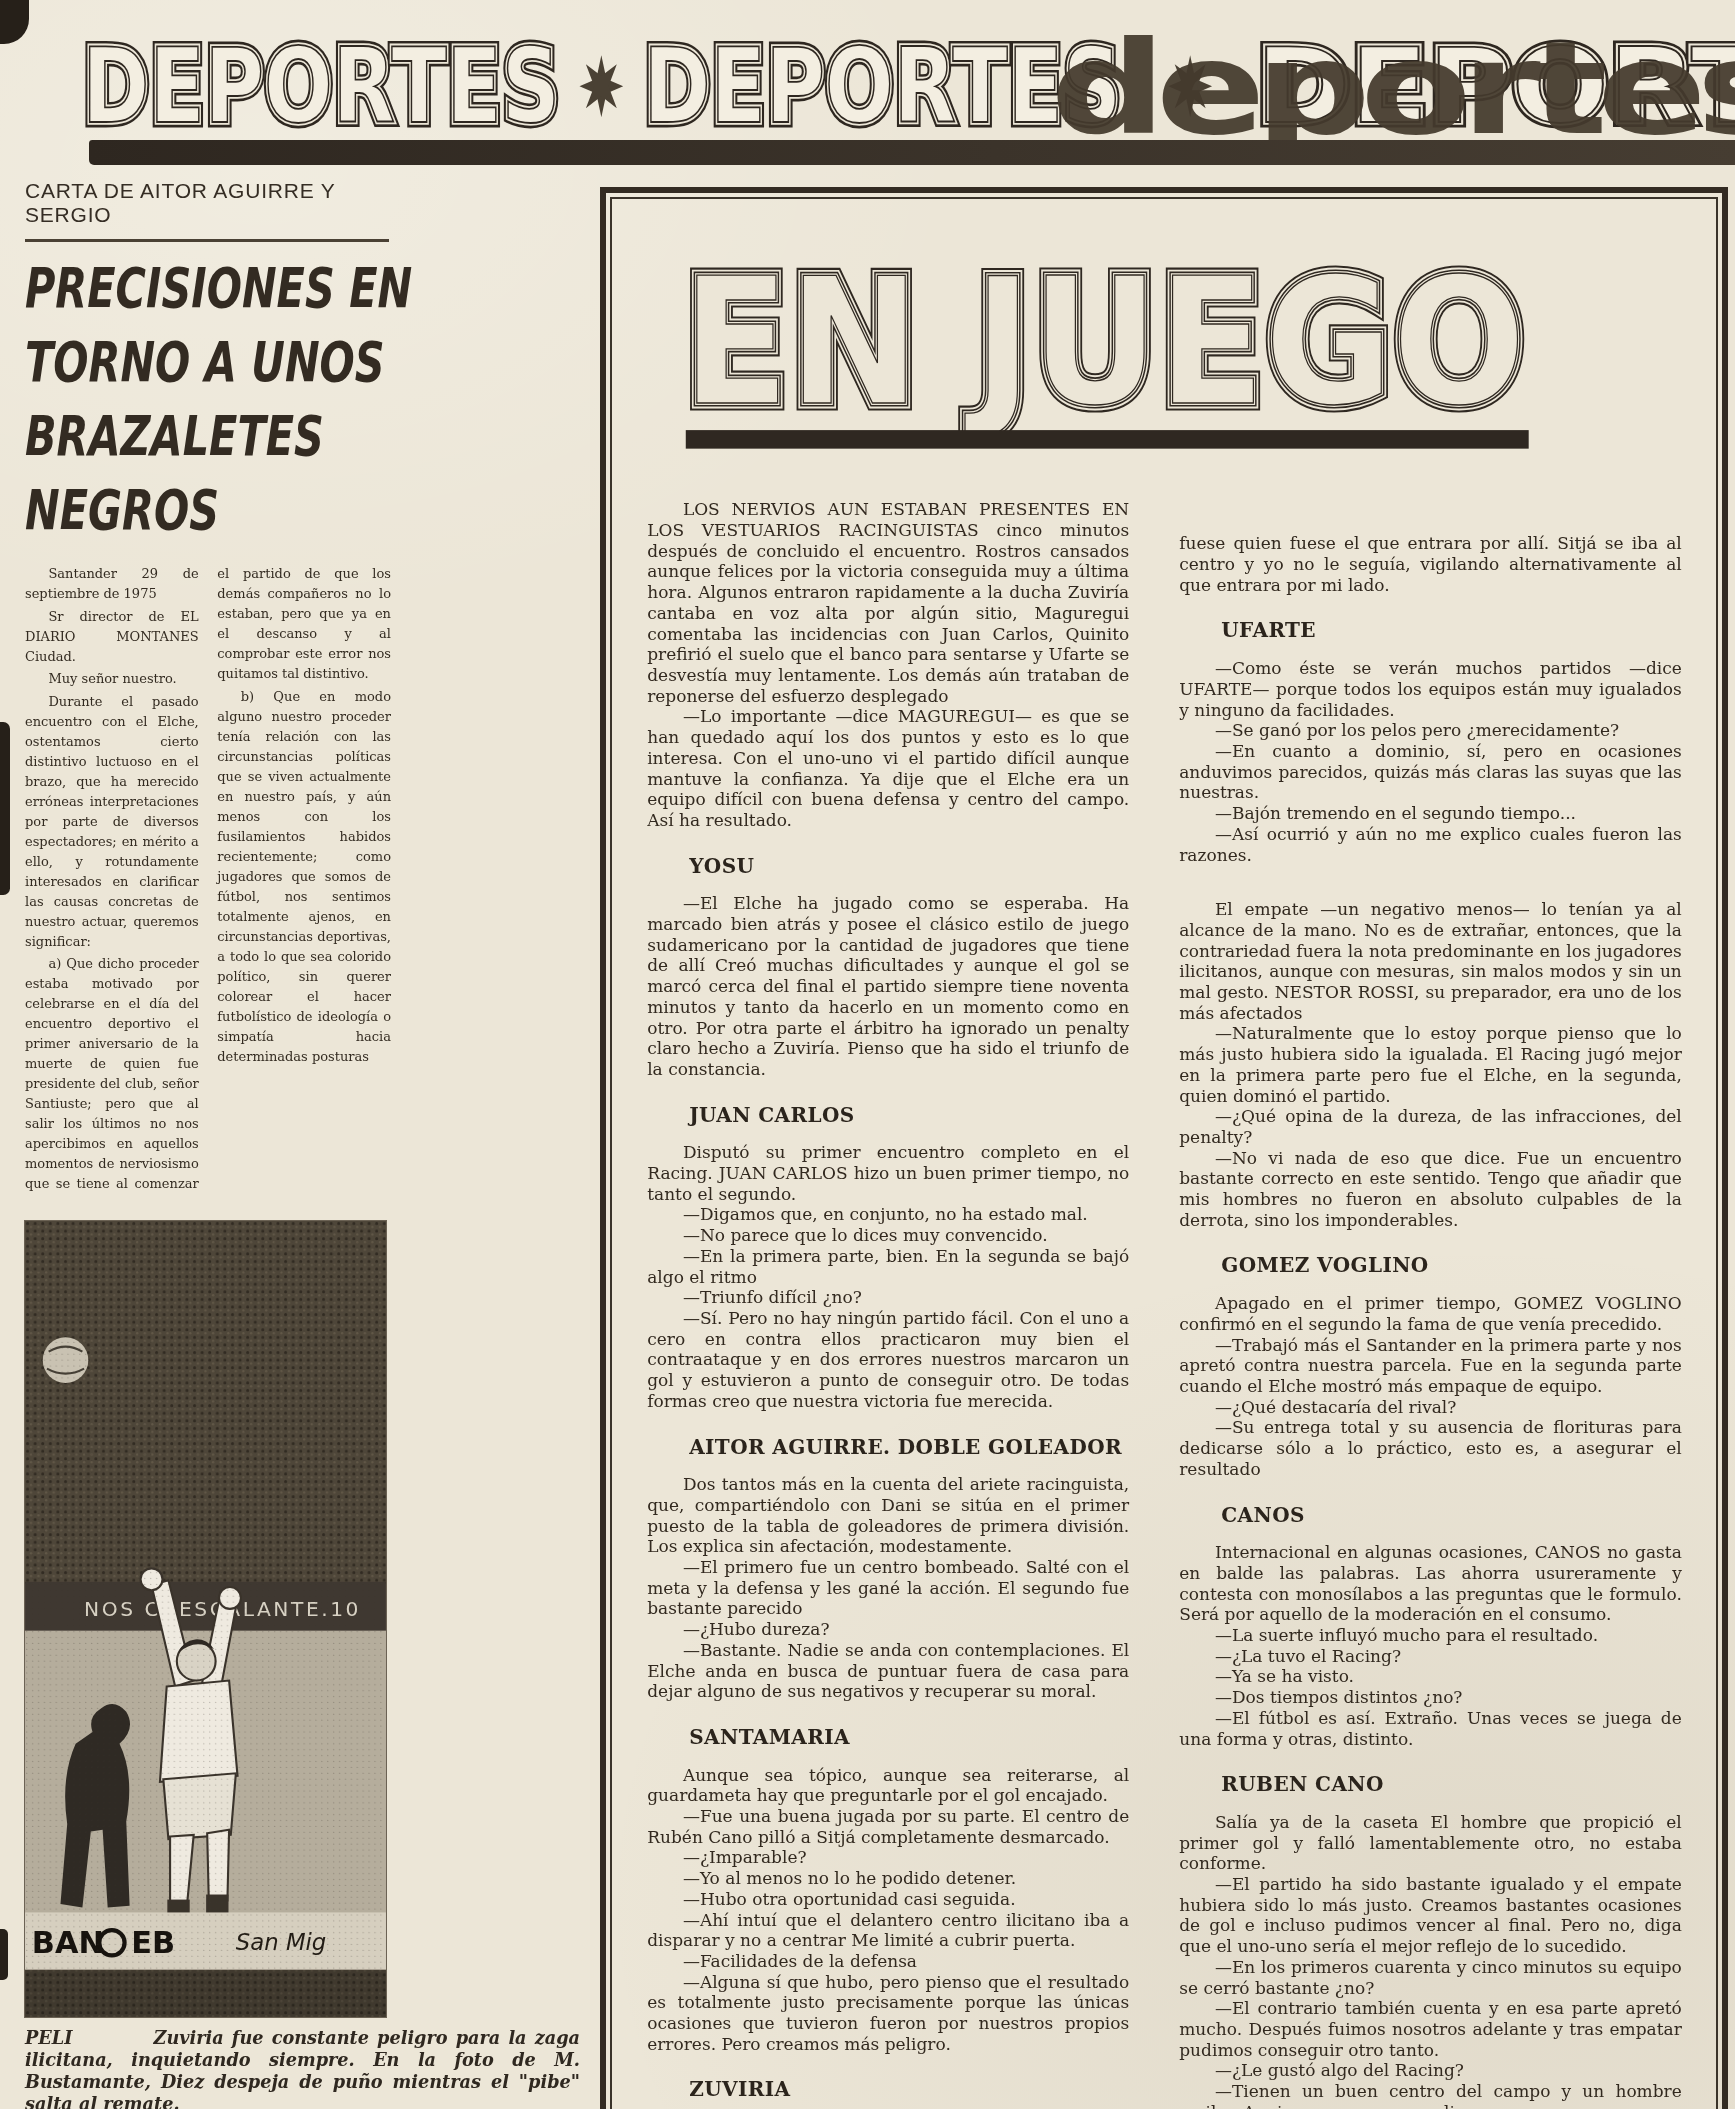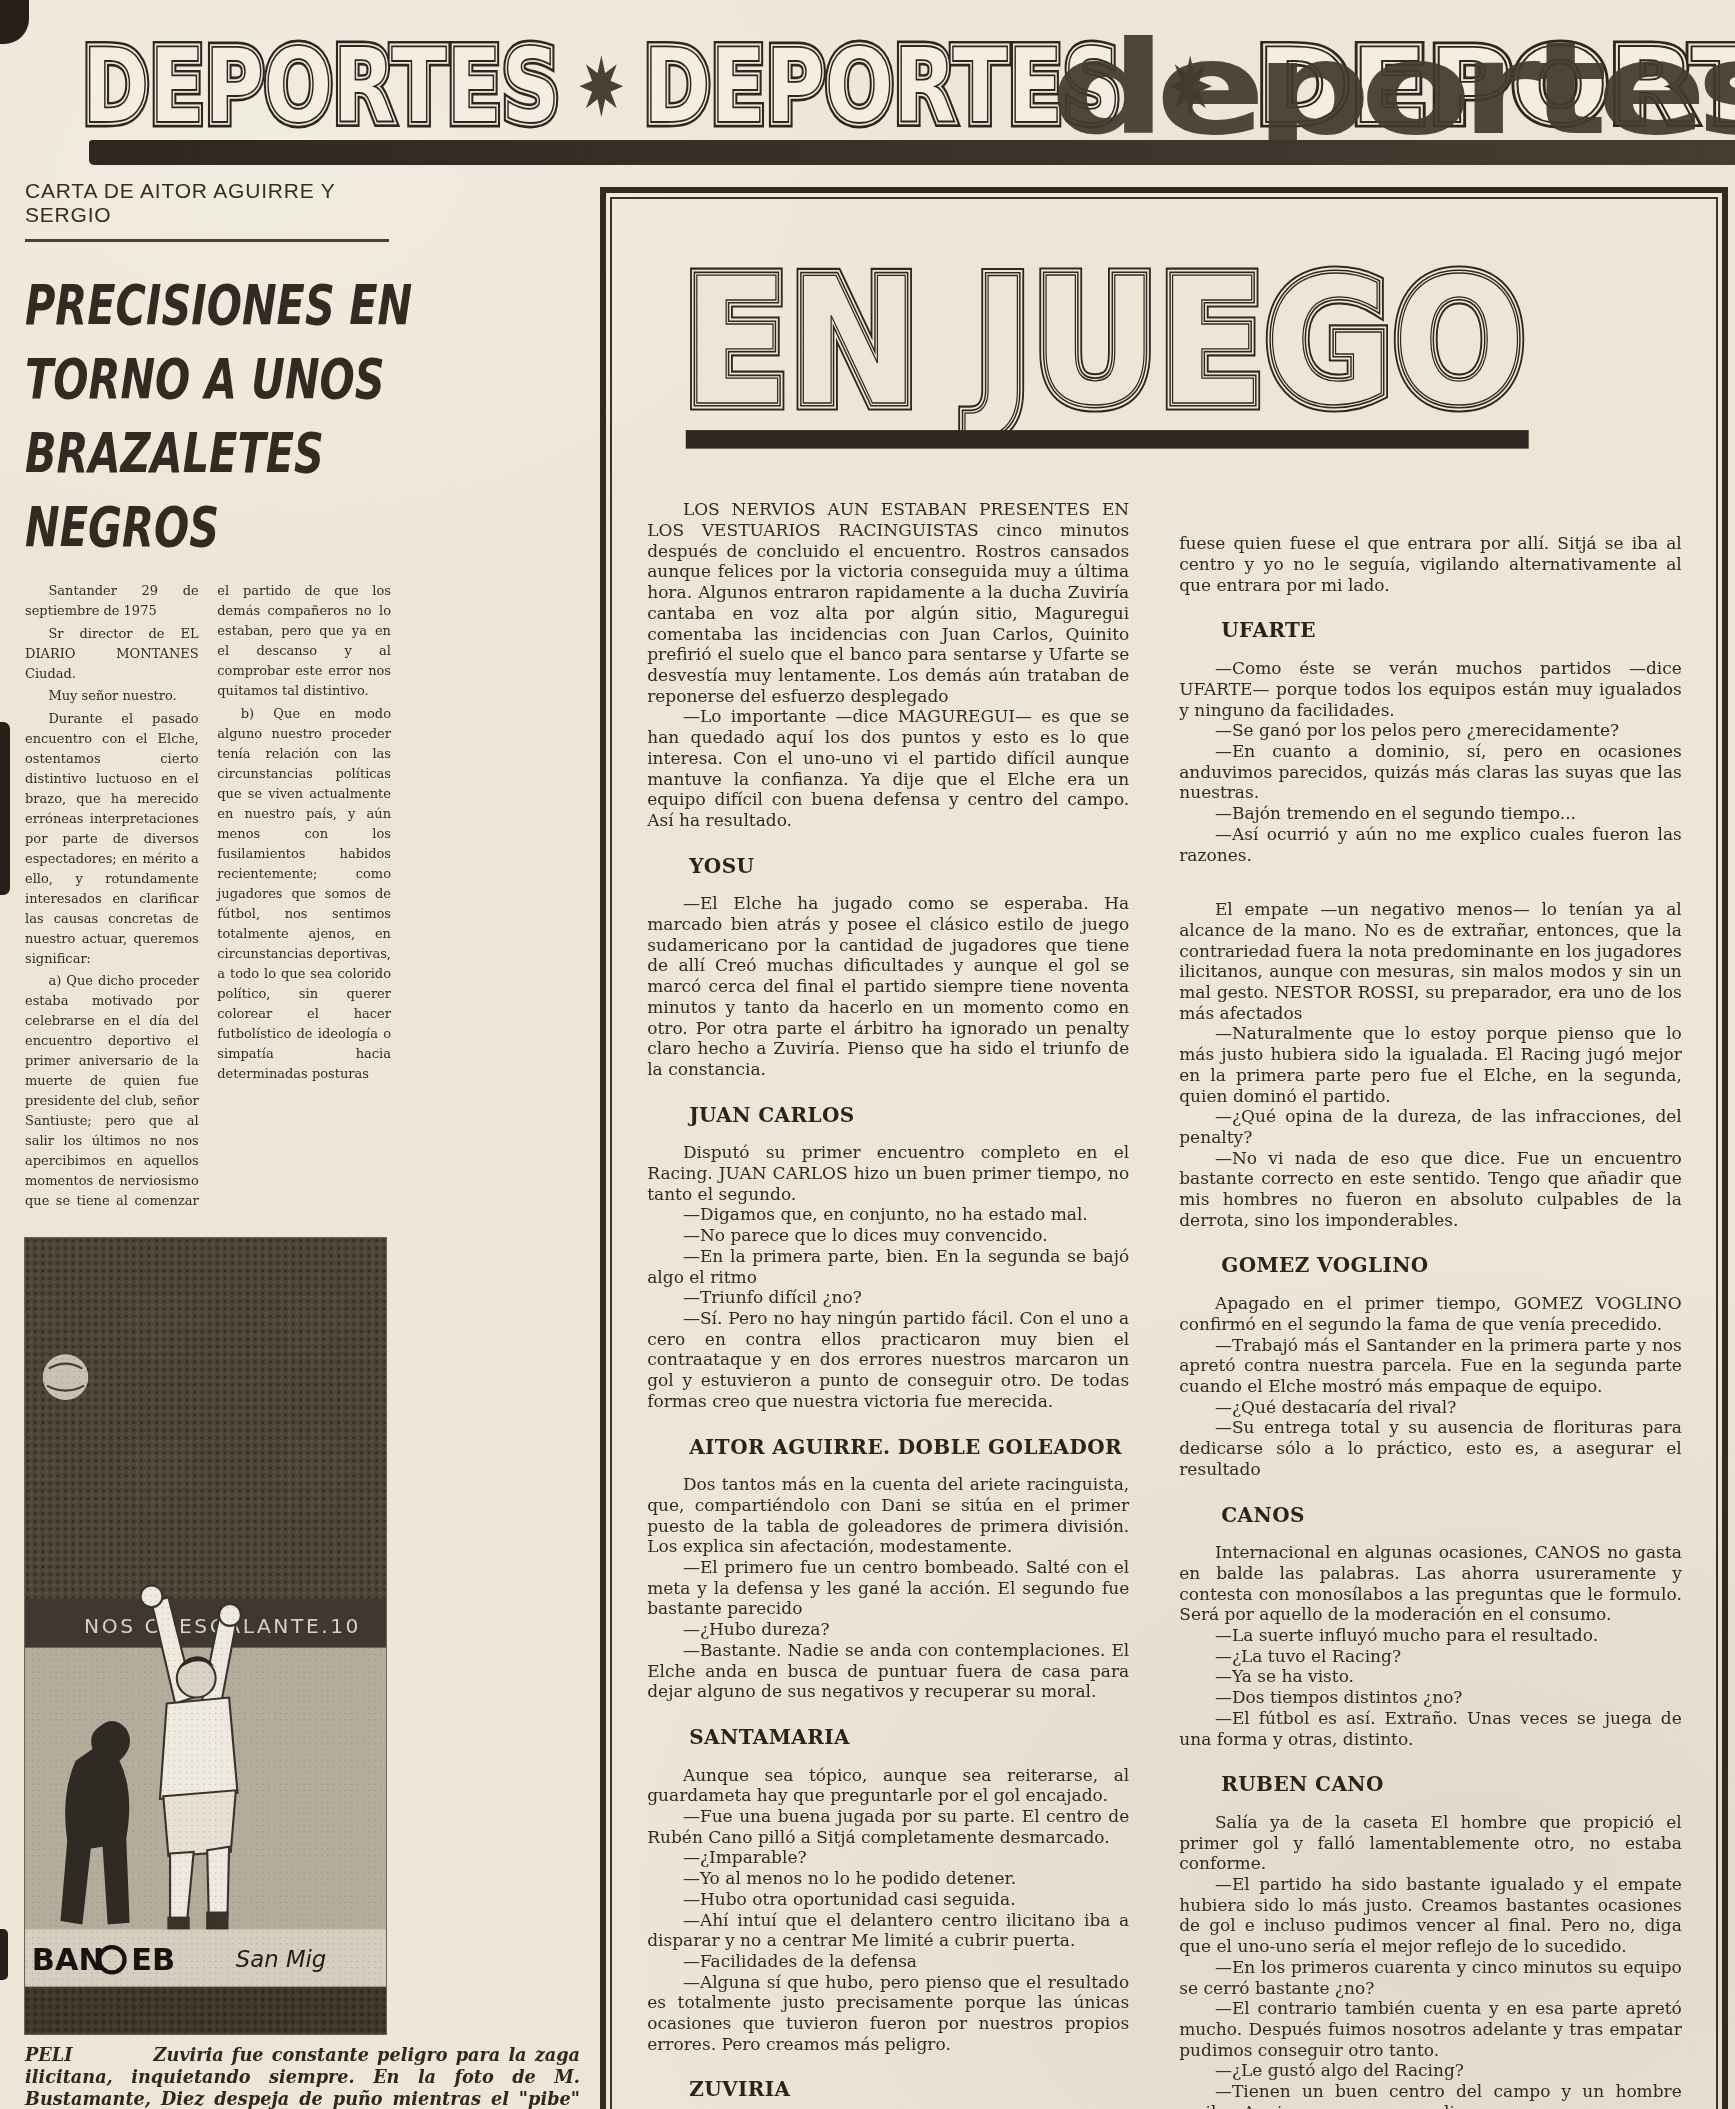--- a/index.html
+++ b/index.html
@@ -31,21 +31,21 @@
   .logo{position:absolute;left:1046px;top:18.6px;width:690px;height:143px;overflow:hidden;}
   .logo text{font-family:"DejaVu Sans",sans-serif;font-weight:bold;fill:#443a2d;opacity:.93;letter-spacing:-10px;}
   .toprule{position:absolute;left:89px;top:140px;right:0;height:25px;
     background:linear-gradient(90deg,var(--ink) 0%, #3b332a 55%, #463d32 100%);
     border-radius:3.4px 0 0 5px;}
   
   .letter{position:absolute;left:25px;top:179px;width:563px;}
   .kicker{font-family:"Liberation Sans","DejaVu Sans",sans-serif;font-weight:normal;
     font-size:21px;letter-spacing:0.8px;color:#352d24;width:371px;}
   .kicker-rule{width:364px;height:3.4px;background:var(--ink_soft);margin-top:11.8px;}
-  .headline{margin-top:26px;width:371px;font-family:"DejaVu Sans",sans-serif;
+  .headline{margin-top:9px;width:371px;font-family:"DejaVu Sans",sans-serif;
     font-style:italic;font-weight:bold;font-size:56px;line-height:74px;color:#332b22;
     white-space:nowrap;}
   .headline span{display:block;transform:scaleX(.74);transform-origin:left;}
   .letter-cols{margin-top:17px;width:366px;height:648px;overflow:hidden;
     column-count:2;column-gap:18.6px;column-fill:auto;
     font-size:13px;line-height:20px;text-align:justify;color:#332b21;}
   .letter-cols .blk-p{text-indent:1.8em;margin:0 0 2.5px 0;}
   
   .photo{display:block;margin-top:8.4px;width:361px;height:796px;background:#b9b1a0;outline:0.8px solid #6b6254;}
   .caption{margin-top:10px;width:555px;font-style:italic;font-weight:bold;

